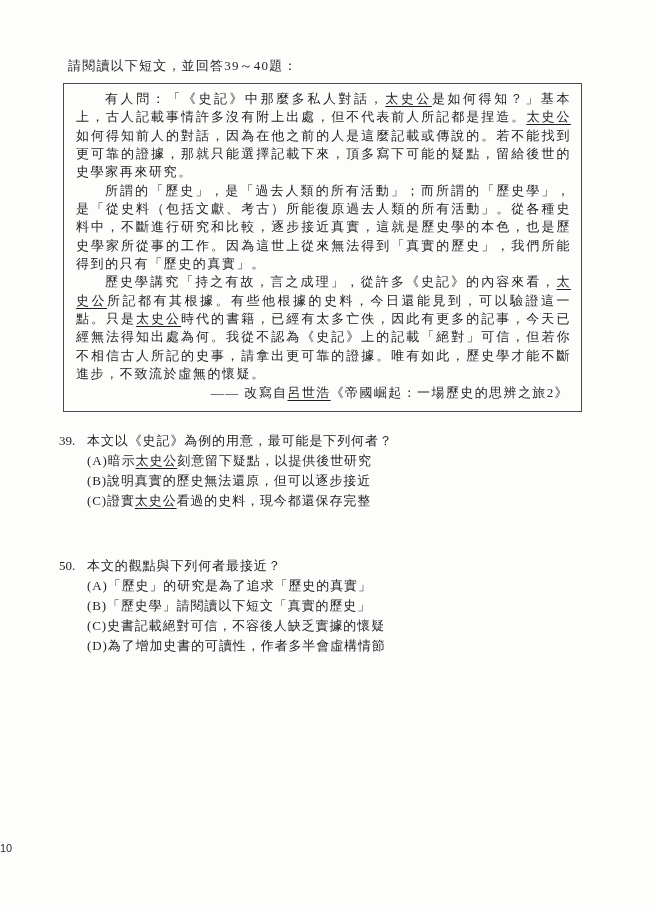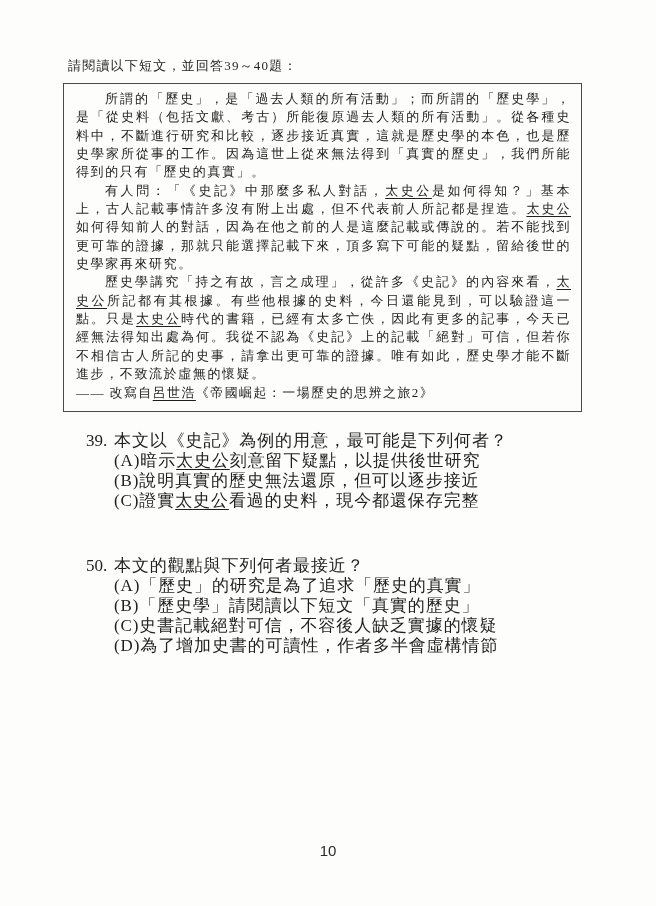--- a/index.html
+++ b/index.html
@@ -30,51 +30,52 @@
     line-height:18.35px;
     letter-spacing:1.6px;
     text-align:justify;
     text-indent:29px;
   }
   .attribution {
     margin:0;
     font-size:13px;
     line-height:18.35px;
     letter-spacing:1.4px;
+    text-align:right;
     padding-right:2px;
   }
   .u { text-decoration:underline; text-underline-offset:2.5px; text-decoration-thickness:1px; }
   .question {
-    position:absolute; left:86px; width:520px;
+    position:absolute; left:59px; width:520px;
     display:flex; gap:7px;
-    font-size:17px; line-height:20px; letter-spacing:0.9px;
+    font-size:13px; line-height:20px; letter-spacing:0.9px;
   }
   .q39 { top:431px; }
   .q40 { top:556px; }
   .qnum { flex:none; width:21px; letter-spacing:0; }
   .qbody { flex:1; }
   .stem, .option { margin:0; }
   .footer {
     position:absolute; top:842px; left:0; width:656px;
-    text-align:center;
-    font-size:15px;
+    text-align:left;
+    font-size:11px;
     font-family:"Liberation Sans","DejaVu Sans",sans-serif;
     color:#2a2a2a;
   }
 </style>
 </head>
 <body>
 
 <div class="page">
 
   <div class="instruction">請閱讀以下短文，並回答39～40題：</div>
 
   <div class="passage-box">
+    <p class="para"><span>有人問：「《史記》中那麼多私人對話，</span><span class="u">太史公</span><span>是如何得知？」基本上，古人記載事情許多沒有附上出處，但不代表前人所記都是捏造。</span><span class="u">太史公</span><span>如何得知前人的對話，因為在他之前的人是這麼記載或傳說的。若不能找到更可靠的證據，那就只能選擇記載下來，頂多寫下可能的疑點，留給後世的史學家再來研究。</span></p>
     <p class="para"><span>所謂的「歷史」，是「過去人類的所有活動」；而所謂的「歷史學」，是「從史料（包括文獻、考古）所能復原過去人類的所有活動」。從各種史料中，不斷進行研究和比較，逐步接近真實，這就是歷史學的本色，也是歷史學家所從事的工作。因為這世上從來無法得到「真實的歷史」，我們所能得到的只有「歷史的真實」。</span></p>
-    <p class="para"><span>有人問：「《史記》中那麼多私人對話，</span><span class="u">太史公</span><span>是如何得知？」基本上，古人記載事情許多沒有附上出處，但不代表前人所記都是捏造。</span><span class="u">太史公</span><span>如何得知前人的對話，因為在他之前的人是這麼記載或傳說的。若不能找到更可靠的證據，那就只能選擇記載下來，頂多寫下可能的疑點，留給後世的史學家再來研究。</span></p>
     <p class="para"><span>歷史學講究「持之有故，言之成理」，從許多《史記》的內容來看，</span><span class="u">太史公</span><span>所記都有其根據。有些他根據的史料，今日還能見到，可以驗證這一點。只是</span><span class="u">太史公</span><span>時代的書籍，已經有太多亡佚，因此有更多的記事，今天已經無法得知出處為何。我從不認為《史記》上的記載「絕對」可信，但若你不相信古人所記的史事，請拿出更可靠的證據。唯有如此，歷史學才能不斷進步，不致流於虛無的懷疑。</span></p>
     <p class="attribution"><span>—— 改寫自</span><span class="u">呂世浩</span><span>《帝國崛起：一場歷史的思辨之旅2》</span></p>
   </div>
 
   <div class="question q39">
     <div class="qnum">39.</div>
     <div class="qbody">
       <p class="stem">本文以《史記》為例的用意，最可能是下列何者？</p>
       <p class="option"><span>(A)暗示</span><span class="u">太史公</span><span>刻意留下疑點，以提供後世研究</span></p>
       <p class="option"><span>(B)說明真實的歷史無法還原，但可以逐步接近</span></p>

